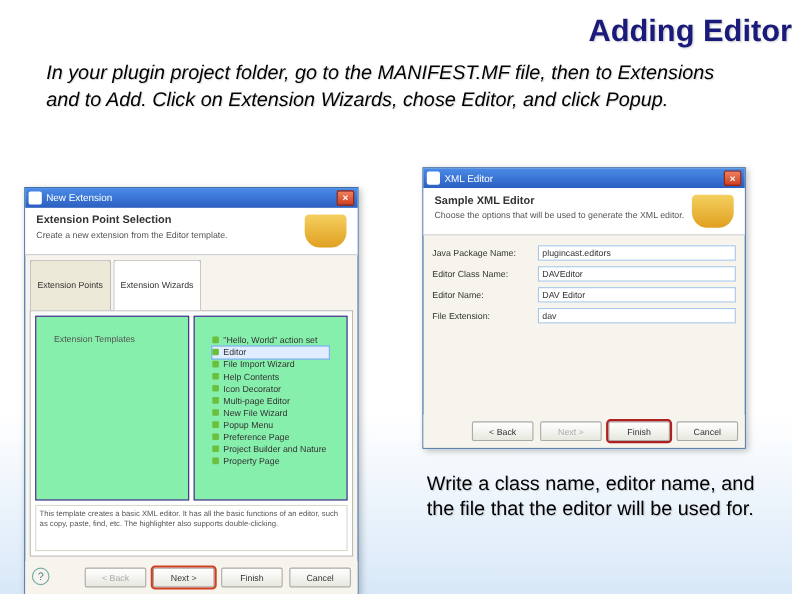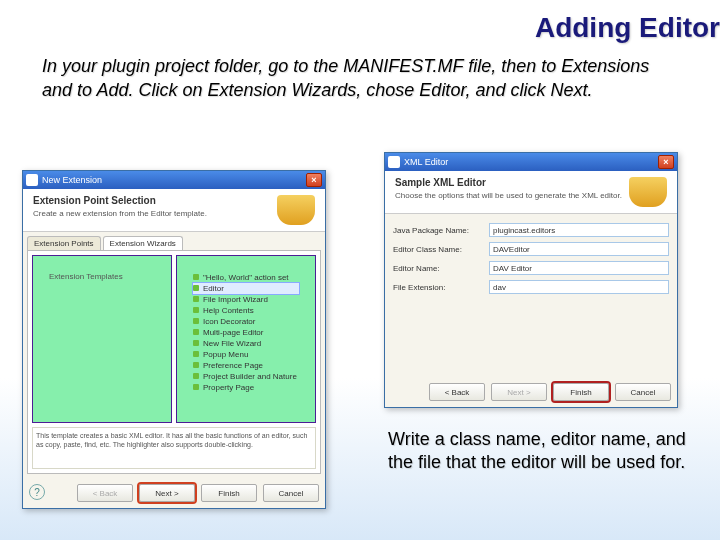--- a/index.html
+++ b/index.html
@@ -73,21 +73,21 @@
   .header-text .h1 { font-size:10px; font-weight:bold; color:#333; }
   .header-text .h2 { font-size:8px; color:#555; margin-top:3px; }
   .plug-icon {
     width: 38px; height: 30px;
     background: linear-gradient(to bottom,#f5d060,#e0a020);
     border-radius: 4px 4px 14px 14px;
     position:relative;
   }
   .tabs { display:flex; padding: 4px 4px 0; gap:2px; }
   .tab {
-    font-size:8px; padding:2px 6px;
+    font-size:8px; padding:18px 6px;
     background:#ece9d8; border:1px solid #bbb; border-bottom:none;
     border-radius:3px 3px 0 0;
   }
   .tab.active { background:#fff; }
   .content-panel { background:#fff; margin:0 4px 4px; border:1px solid #bbb; padding:4px; }
   .split { display:flex; gap:4px; height:168px; }
   .list-col { flex:1; border:1px solid #4c1d95; background:#86efac; padding:16px; overflow:hidden; }
   .list-label { font-size:8px; color:#555; margin-bottom:3px; }
   .tmpl-item { font-size:8px; padding:1px 0 1px 10px; position:relative; white-space:nowrap; }
   .tmpl-item::before { content:""; position:absolute; left:0; top:2px; width:6px; height:6px; background:#6bbf3a; border-radius:1px; }
@@ -114,21 +114,21 @@
   .form-label { width:92px; font-size:8px; color:#333; }
   .form-input { flex:1; height:14px; border:1px solid #a8c8e8; background:#fff; font-size:8px; padding:0 3px; display:flex; align-items:center; color:#333; }
   
   #dialog1 { left:22px; top:170px; width:304px; }
   #dialog2 { left:384px; top:152px; width:294px; }
 </style>
 </head>
 <body>
 
 <div class="slide-title">Adding Editor</div>
-<div class="instruction-1">In your plugin project folder, go to the MANIFEST.MF file, then to Extensions and to Add. Click on Extension Wizards, chose Editor, and click Next.</div>
+<div class="instruction-1">In your plugin project folder, go to the MANIFEST.MF file, then to Extensions and to Add. Click on Extension Wizards, chose Editor, and click Popup.</div>
 
 <div class="dialog" id="dialog1">
   <div class="titlebar">
     <div class="icon"></div>
     <div class="title">New Extension</div>
     <div class="closebtn">×</div>
   </div>
   <div class="header-area">
     <div class="header-text">
       <div class="h1">Extension Point Selection</div>

